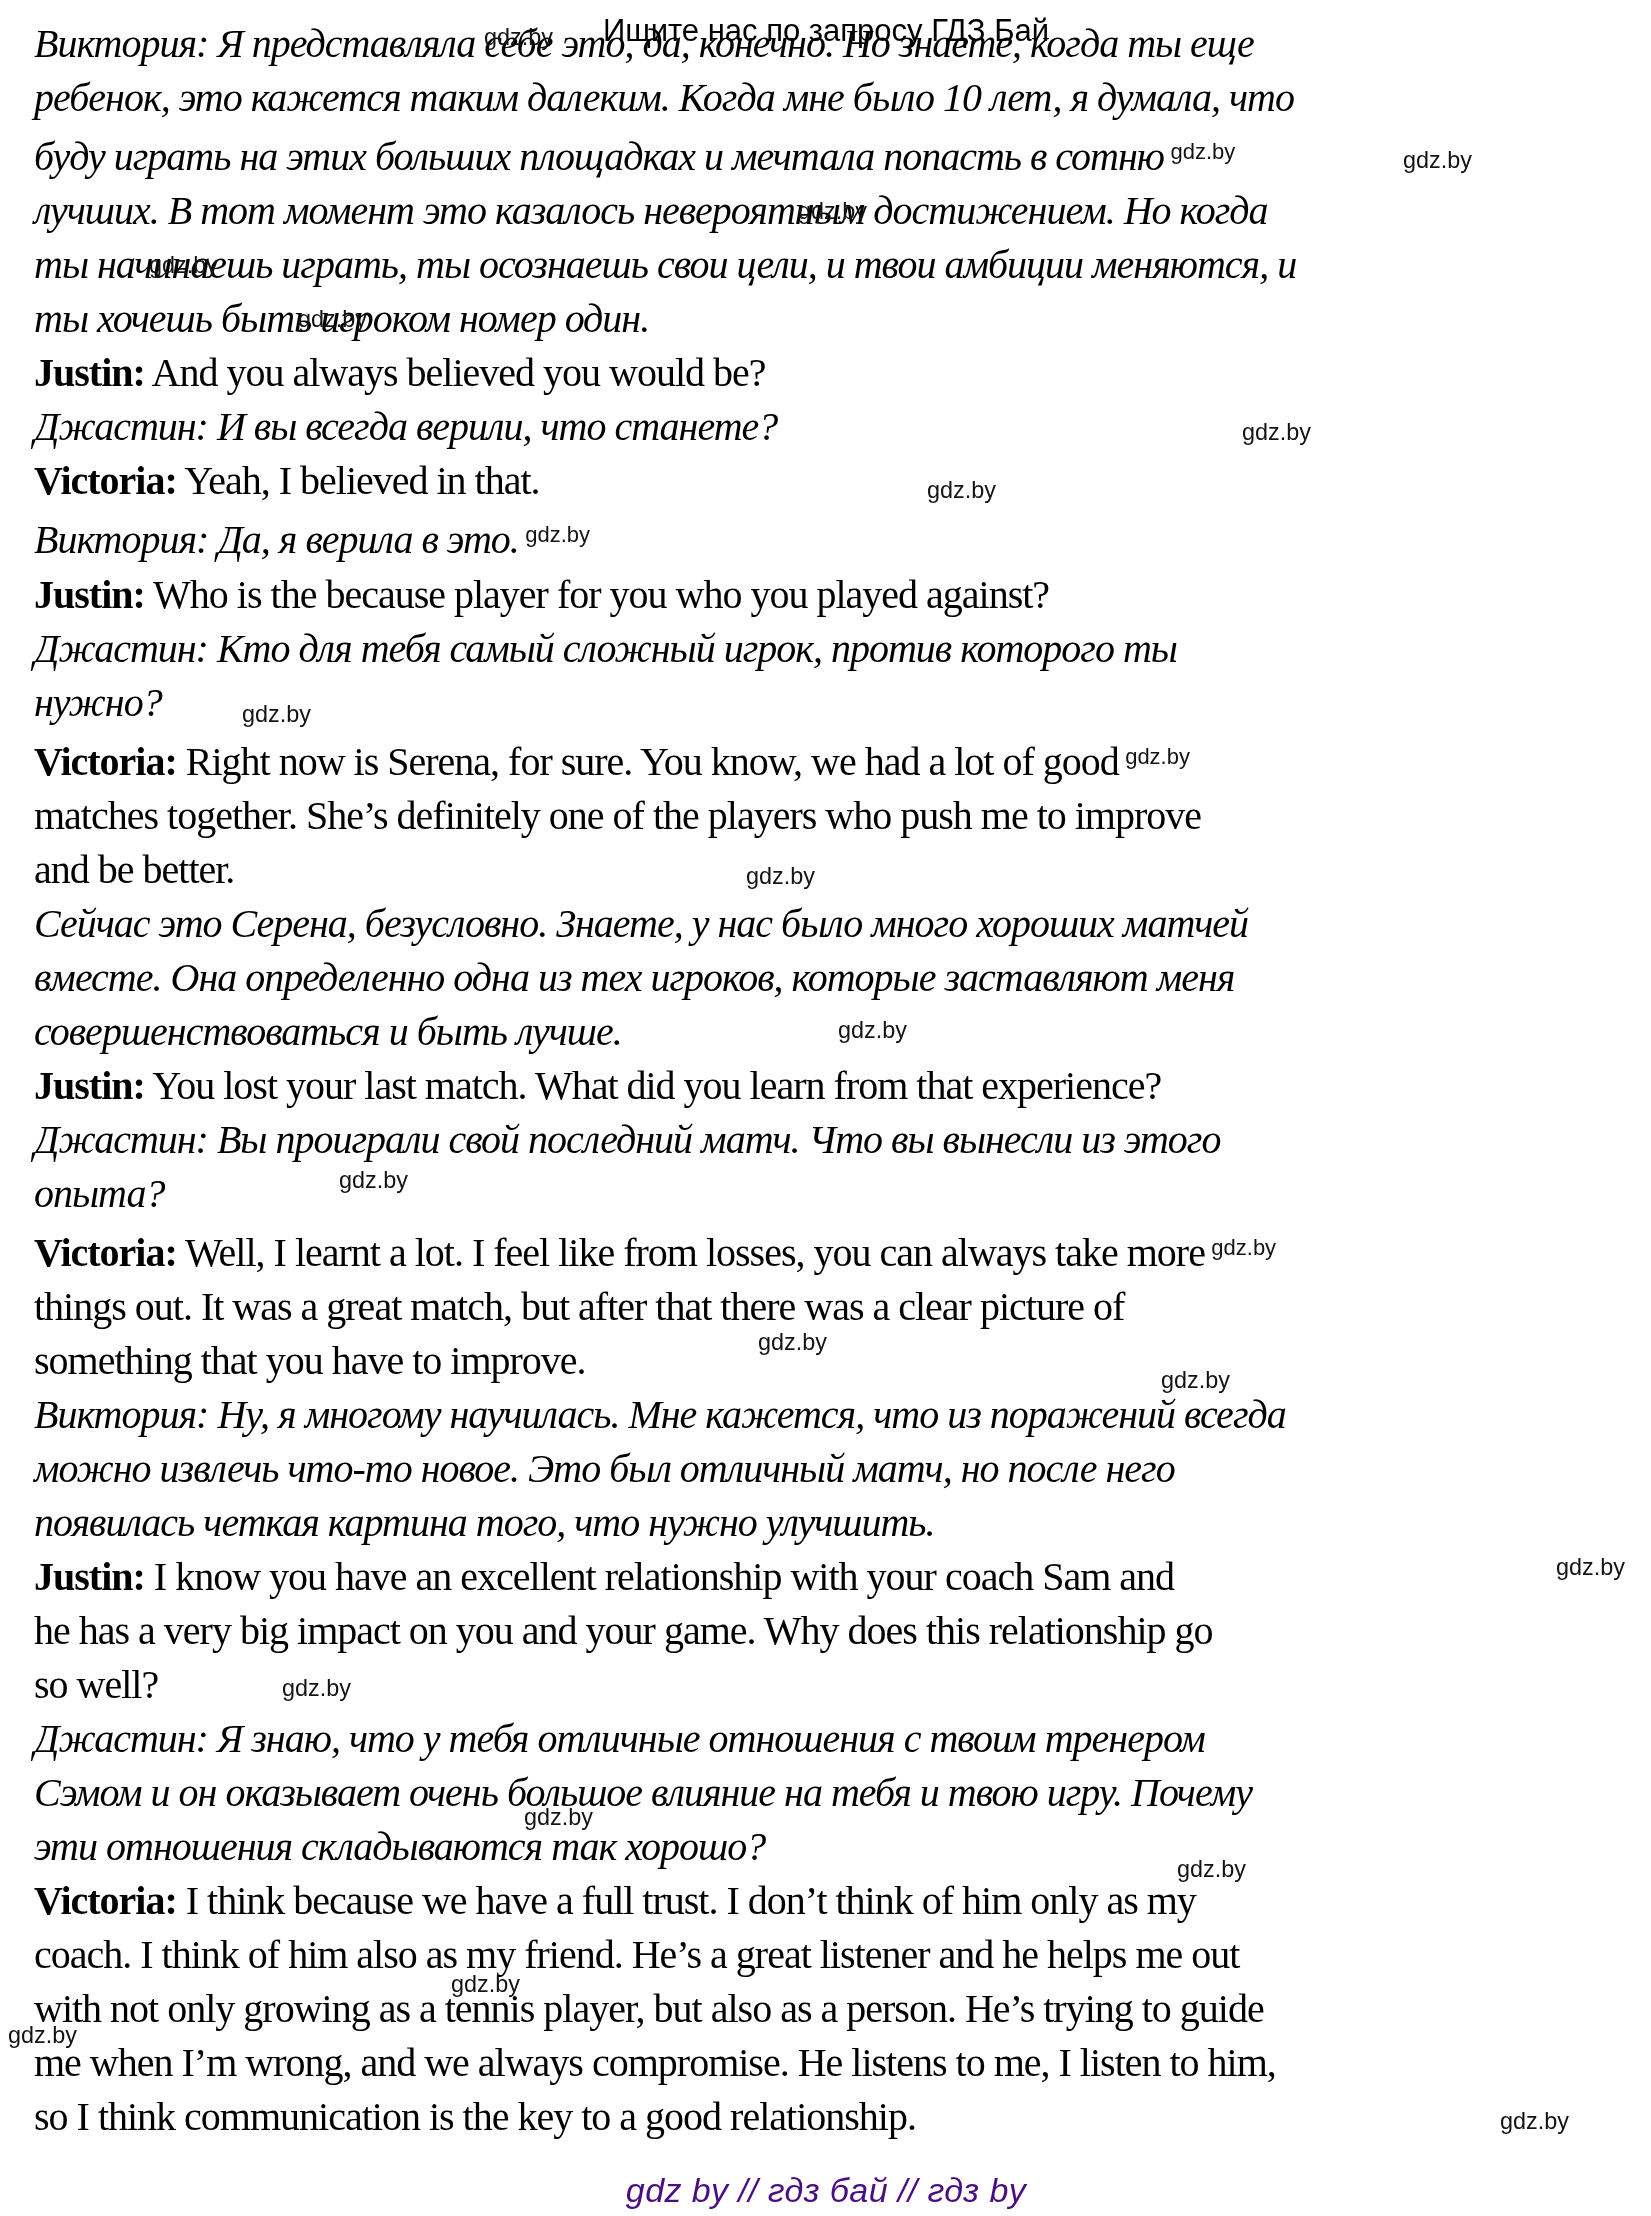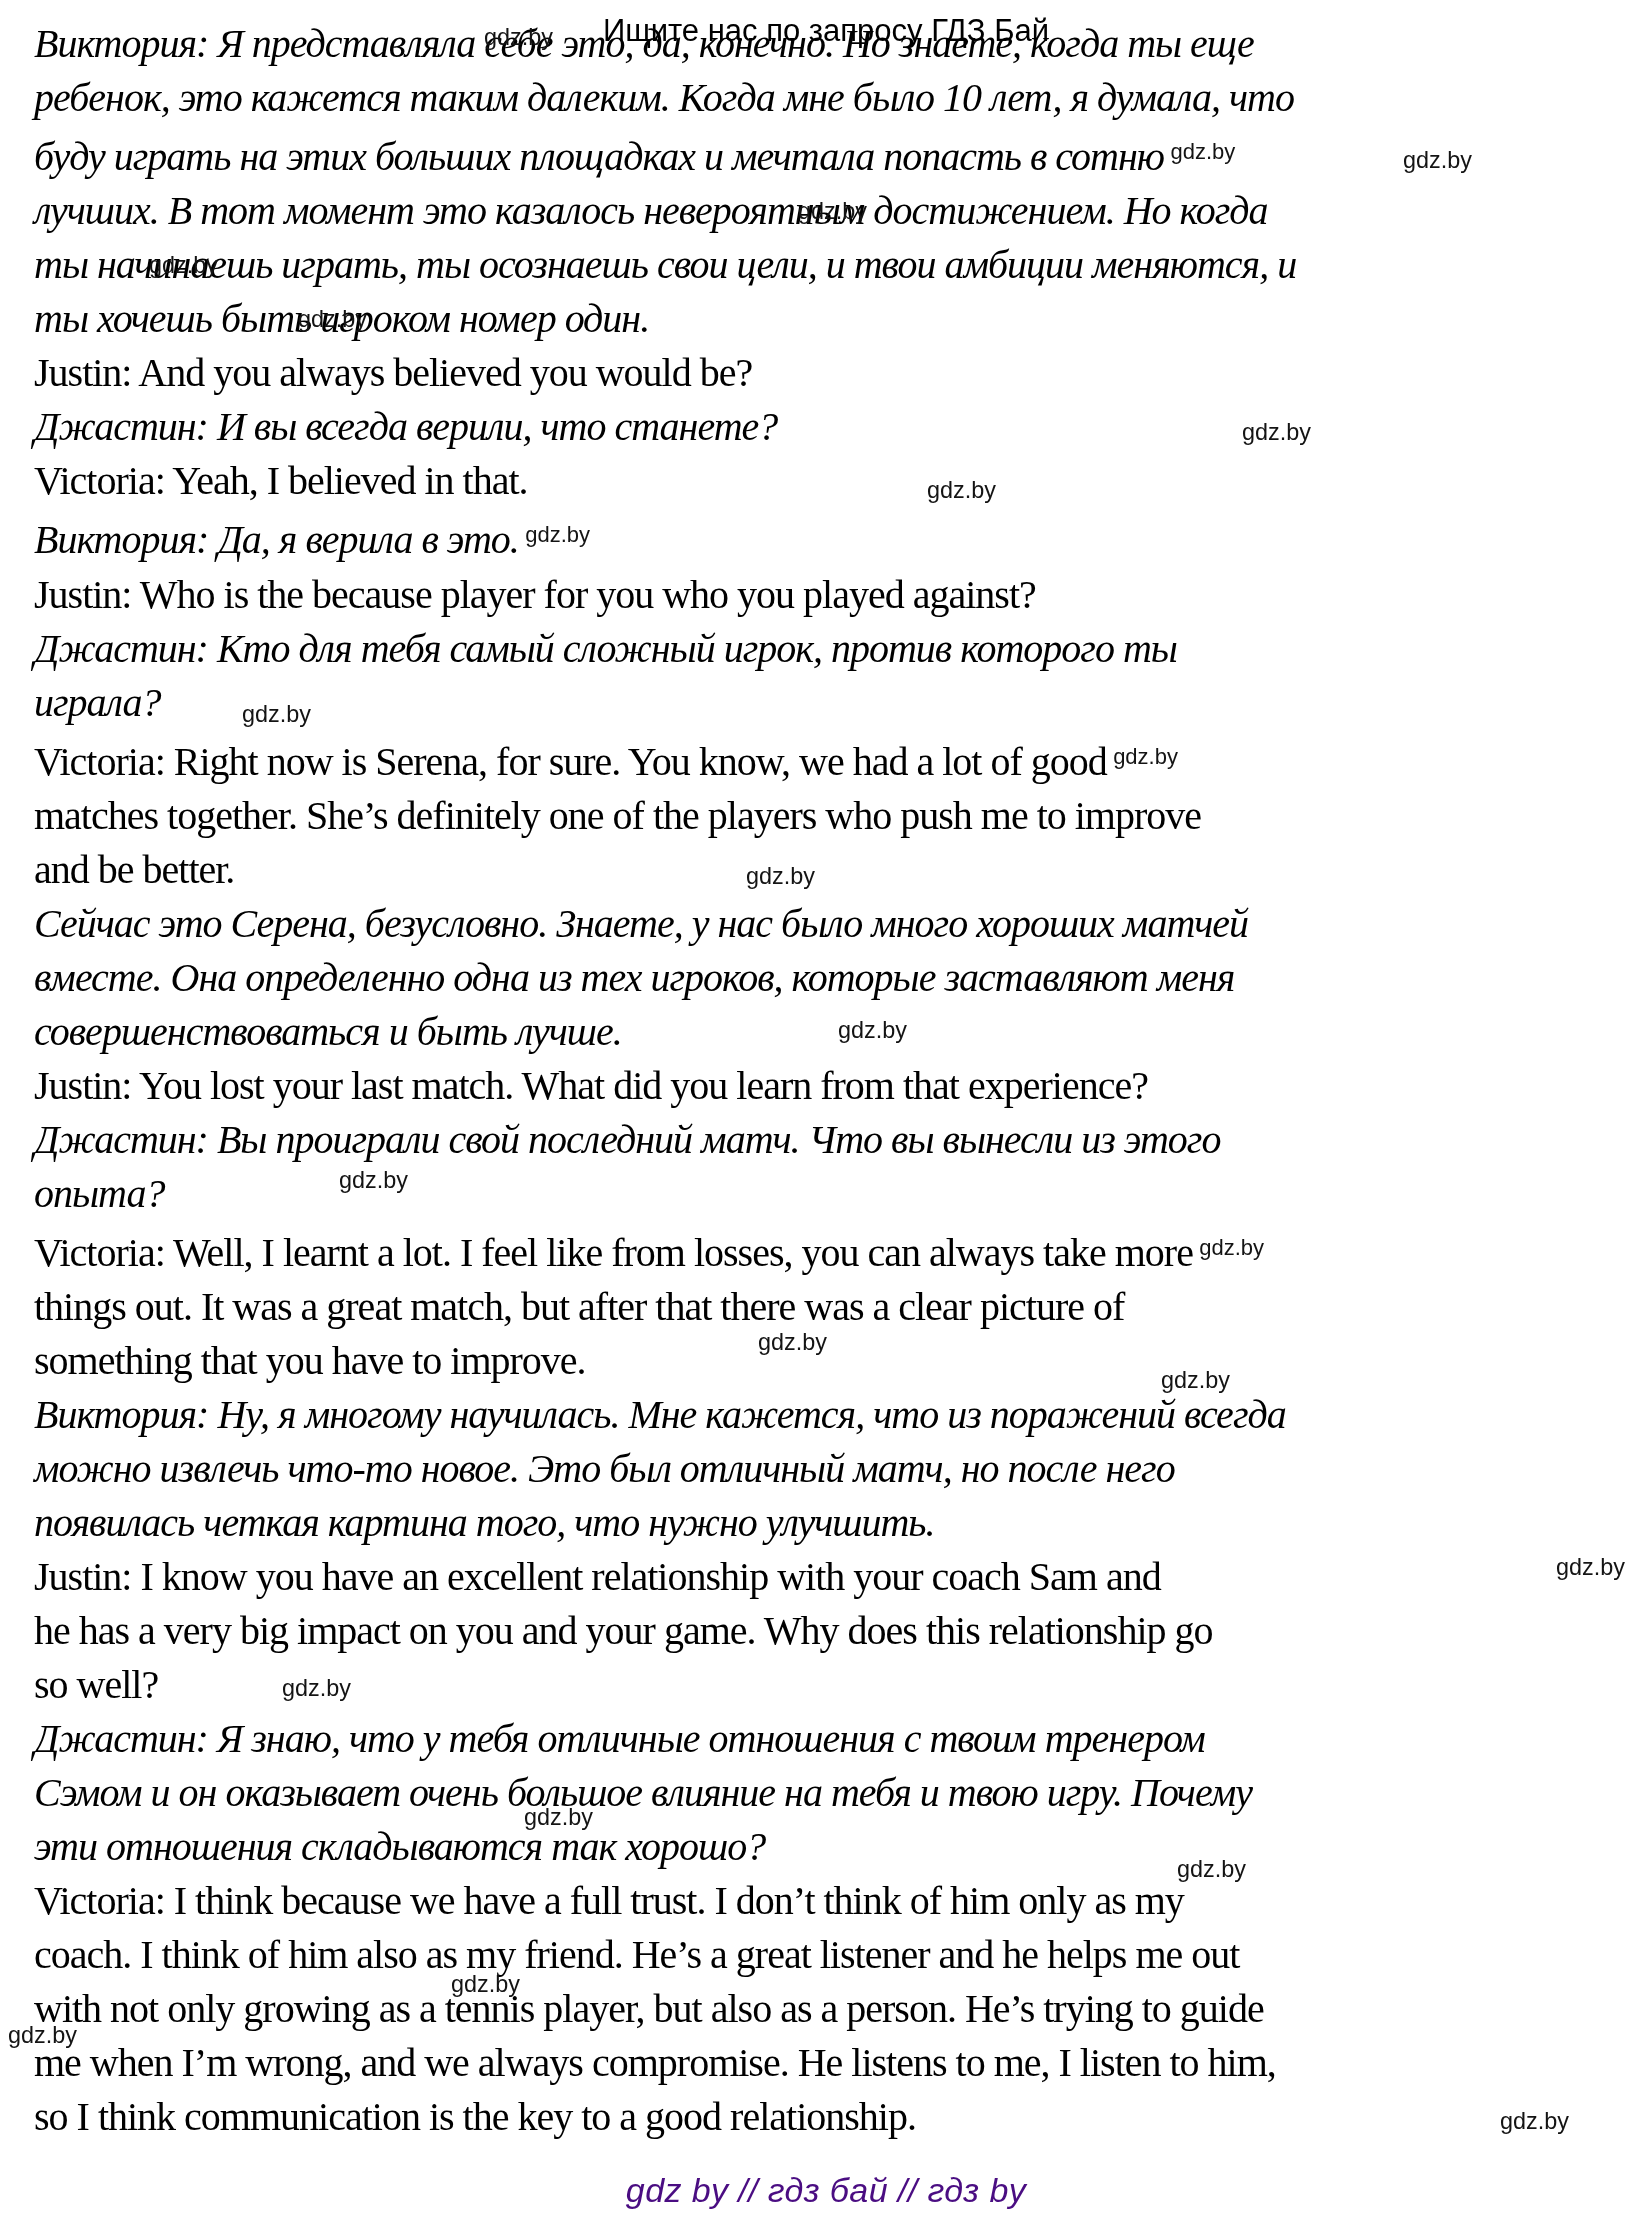--- a/index.html
+++ b/index.html
@@ -23,21 +23,21 @@
     left: 34px; top: 17px; width: 1600px;
   }
   .line {
     font-size: 40px;
     line-height: 54px;
     letter-spacing: -1px;
     white-space: nowrap;
     color: #000000;
   }
   .line.ru { font-style: italic; }
-  .line .speaker { font-weight: normal; font-style: normal; }
+  .line .speaker { font-weight: bold; font-style: normal; }
   .wm {
     font-family: "Liberation Sans", sans-serif;
     font-size: 23.4px;
     font-style: normal;
     letter-spacing: 0;
   }
   .wm.sup {
     vertical-align: 11.3px;
     font-size: 22px;
     margin-left: 6.4px;
@@ -63,21 +63,21 @@
     <div class="line ru"><span>буду играть на этих больших площадках и мечтала попасть в сотню</span><span class="wm sup" style="color: rgb(20, 20, 20);">gdz.by</span></div>
     <div class="line ru"><span>лучших. В тот момент это казалось невероятным достижением. Но когда</span></div>
     <div class="line ru"><span>ты начинаешь играть, ты осознаешь свои цели, и твои амбиции меняются, и</span></div>
     <div class="line ru"><span>ты хочешь быть игроком номер один.</span></div>
     <div class="line"><span class="speaker">Justin:</span><span> And you always believed you would be?</span></div>
     <div class="line ru"><span>Джастин: И вы всегда верили, что станете?</span></div>
     <div class="line"><span class="speaker">Victoria:</span><span> Yeah, I believed in that.</span></div>
     <div class="line ru"><span>Виктория: Да, я верила в это.</span><span class="wm sup" style="color: rgb(20, 20, 20);">gdz.by</span></div>
     <div class="line"><span class="speaker">Justin:</span><span> Who is the because player for you who you played against?</span></div>
     <div class="line ru"><span>Джастин: Кто для тебя самый сложный игрок, против которого ты</span></div>
-    <div class="line ru"><span>играла?</span></div>
+    <div class="line ru"><span>нужно?</span></div>
     <div class="line"><span class="speaker">Victoria:</span><span> Right now is Serena, for sure. You know, we had a lot of good</span><span class="wm sup" style="color: rgb(20, 20, 20);">gdz.by</span></div>
     <div class="line"><span>matches together. She’s definitely one of the players who push me to improve</span></div>
     <div class="line"><span>and be better.</span></div>
     <div class="line ru"><span>Сейчас это Серена, безусловно. Знаете, у нас было много хороших матчей</span></div>
     <div class="line ru"><span>вместе. Она определенно одна из тех игроков, которые заставляют меня</span></div>
     <div class="line ru"><span>совершенствоваться и быть лучше.</span></div>
     <div class="line"><span class="speaker">Justin:</span><span> You lost your last match. What did you learn from that experience?</span></div>
     <div class="line ru"><span>Джастин: Вы проиграли свой последний матч. Что вы вынесли из этого</span></div>
     <div class="line ru"><span>опыта?</span></div>
     <div class="line"><span class="speaker">Victoria:</span><span> Well, I learnt a lot. I feel like from losses, you can always take more</span><span class="wm sup" style="color: rgb(20, 20, 20);">gdz.by</span></div>

